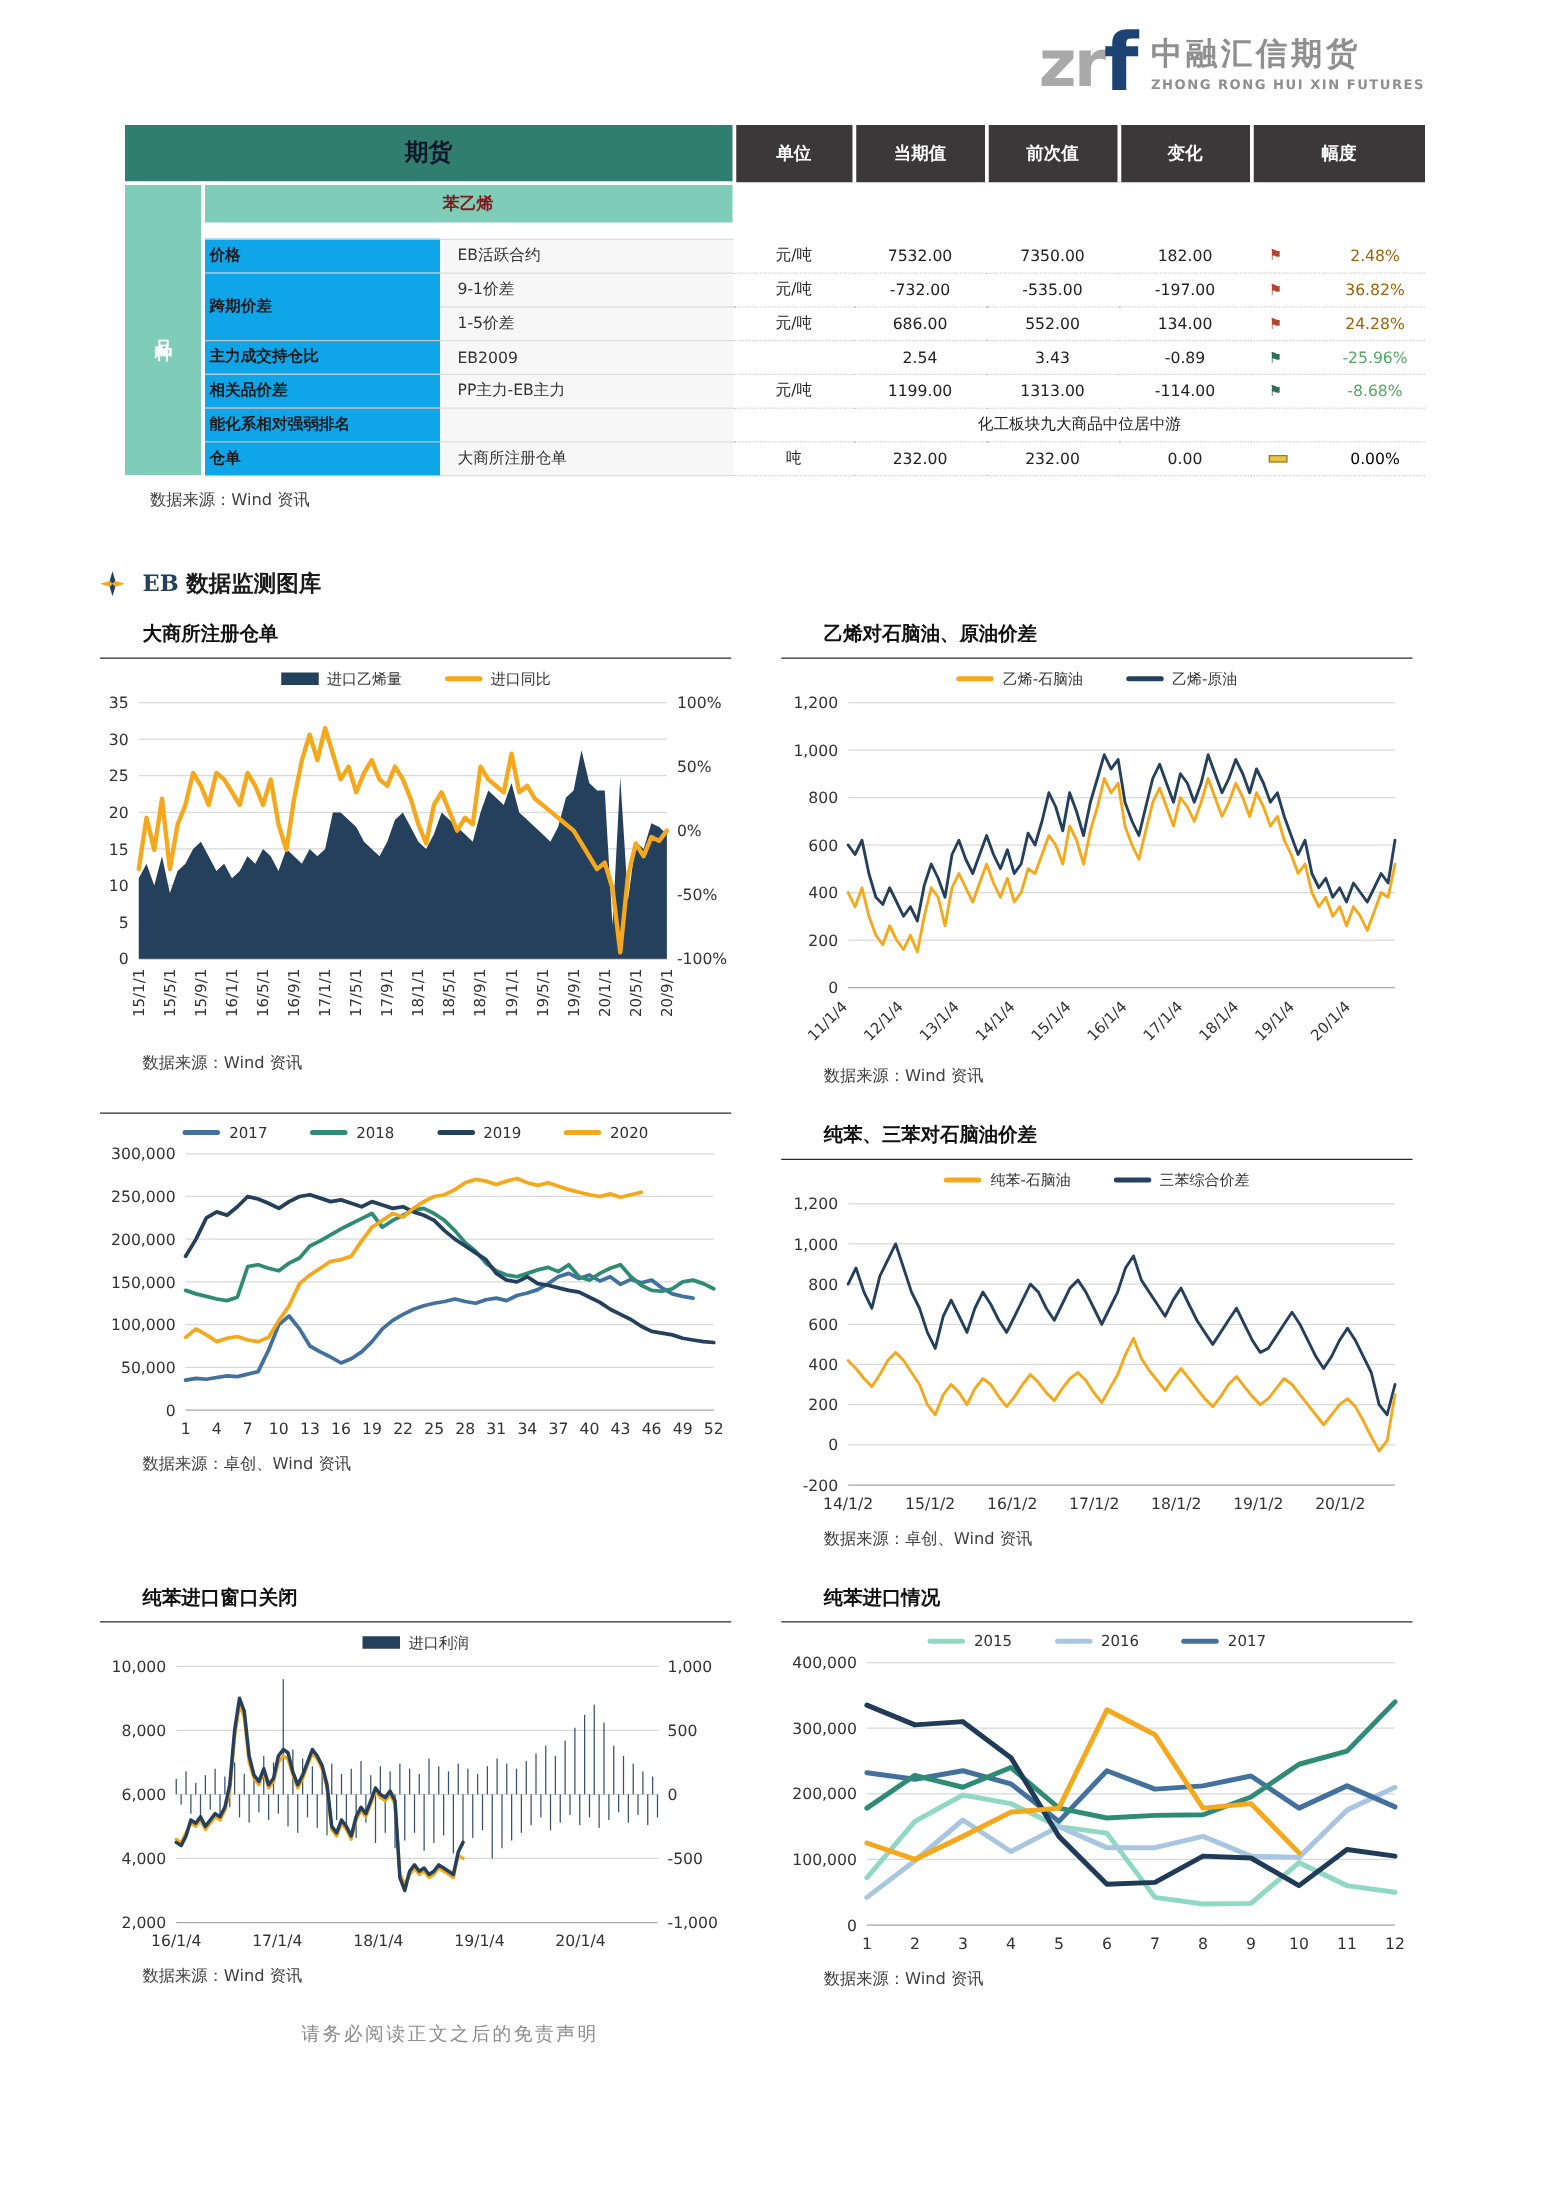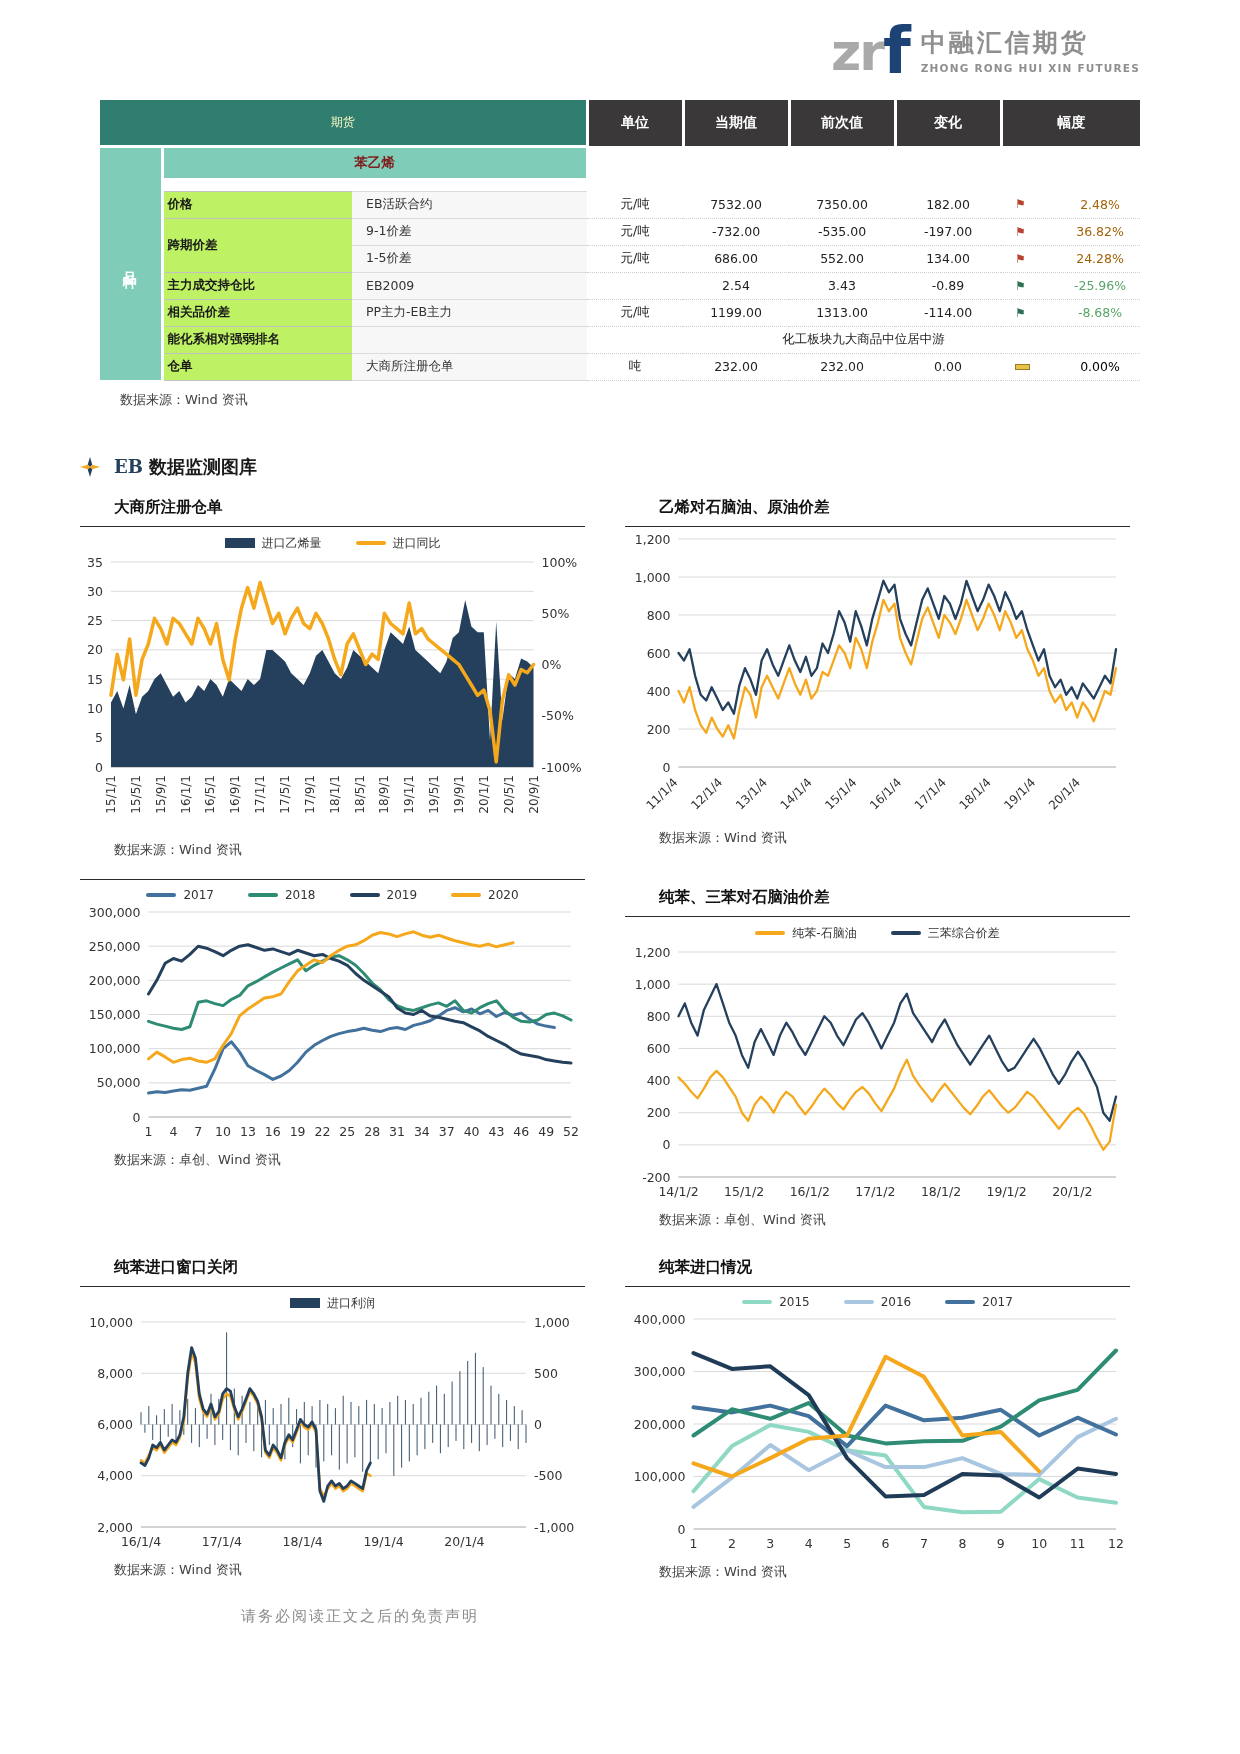--- a/index.html
+++ b/index.html
@@ -10,24 +10,24 @@
   .logo .zr{font-size:52px;font-weight:bold;color:#a9a9a9;line-height:0.8;letter-spacing:-2px;}
   .logo .f{font-size:64px;font-weight:bold;color:#1d4375;line-height:0.72;margin-right:10px;}
   .logo-txt{display:flex;flex-direction:column;}
   .logo-cn{font-size:25px;font-weight:bold;color:#8f8f8f;letter-spacing:3px;}
   .logo-en{font-size:10.5px;font-weight:bold;color:#8f8f8f;letter-spacing:1.2px;margin-top:3px;}
   
   .tbl-wrap{margin:100px 0 0 20px;width:1040px;}
   table.ftable{border-collapse:collapse;width:1040px;table-layout:fixed;font-size:13px;}
   .ftable th,.ftable td{padding:0 4px;height:26px;text-align:center;font-weight:normal;}
   .ftable .hdr{background:#3a3838;color:#fff;font-weight:bold;font-size:14px;height:46px;border-right:3px solid #fff;}
-  .ftable .hdr-fut{background:#2f7e70;color:#fef9c3;font-weight:normal;font-size:12px;border-right:3px solid #fff;}
+  .ftable .hdr-fut{background:#2f7e70;color:#0f172a;font-weight:bold;font-size:19px;border-right:3px solid #fff;}
   .ftable .pinzhong{background:#7fcdb9;color:#fff;font-weight:bold;font-size:14px;writing-mode:vertical-rl;letter-spacing:4px;border-right:3px solid #fff;border-top:3px solid #fff;}
   .ftable .grp{background:#7fcdb9;color:#7f1d1d;font-weight:bold;font-size:13.5px;height:30px;border:3px solid #fff;border-left:none;}
-  .ftable td.lab{background:#bef264;text-align:left;font-weight:bold;font-size:12.5px;border-top:1.5px solid #c2c2c2;border-bottom:1.5px solid #c2c2c2;margin-left:22px;}
+  .ftable td.lab{background:#0ea5e9;text-align:left;font-weight:bold;font-size:12.5px;border-top:1.5px solid #c2c2c2;border-bottom:1.5px solid #c2c2c2;margin-left:22px;}
   .ftable td.item{background:#f7f7f7;text-align:left;padding-left:14px;font-size:12.5px;color:#333;border-top:1px solid #dcdcdc;border-bottom:1px solid #dcdcdc;}
   .ftable td.val{border-bottom:1px dotted #cfcfcf;color:#222;font-size:12.5px;}
   .ftable td.spantxt{border-bottom:1px dotted #cfcfcf;color:#222;font-size:12.5px;text-align:center;}
   .ftable td.gap{height:10px;border:none;background:#fff;}
   .fl{font-size:12px;}
   .fl.red{color:#b5432e;} .fl.green{color:#2f7055;}
   .flat-bar{display:inline-block;width:13px;height:4px;background:#e8c24a;border:1px solid #9a7d20;vertical-align:middle;}
   .pct{display:inline-block;min-width:60px;text-align:center;font-size:12.5px;}
   .pct.up{color:#a16207;} .pct.down{color:#57a667;} .pct.flat{color:#000000;}
   .fcell{display:flex;align-items:center;justify-content:space-between;padding:0 6px 0 10px;}
@@ -245,21 +245,30 @@
           <text x="258.6764705882353" y="221" text-anchor="end" font-size="12" fill="#333" transform="rotate(-90 258.6764705882353 221)">18/1/1</text>
           <text x="283.52941176470586" y="221" text-anchor="end" font-size="12" fill="#333" transform="rotate(-90 283.52941176470586 221)">18/5/1</text>
           <text x="308.38235294117646" y="221" text-anchor="end" font-size="12" fill="#333" transform="rotate(-90 308.38235294117646 221)">18/9/1</text>
           <text x="333.2352941176471" y="221" text-anchor="end" font-size="12" fill="#333" transform="rotate(-90 333.2352941176471 221)">19/1/1</text>
           <text x="358.0882352941176" y="221" text-anchor="end" font-size="12" fill="#333" transform="rotate(-90 358.0882352941176 221)">19/5/1</text>
           <text x="382.94117647058823" y="221" text-anchor="end" font-size="12" fill="#333" transform="rotate(-90 382.94117647058823 221)">19/9/1</text>
           <text x="407.79411764705884" y="221" text-anchor="end" font-size="12" fill="#333" transform="rotate(-90 407.79411764705884 221)">20/1/1</text>
           <text x="432.6470588235294" y="221" text-anchor="end" font-size="12" fill="#333" transform="rotate(-90 432.6470588235294 221)">20/5/1</text>
           <text x="457.5" y="221" text-anchor="end" font-size="12" fill="#333" transform="rotate(-90 457.5 221)">20/9/1</text>
         </svg><div class="chart-source">数据来源：Wind 资讯</div></div>
-      <div class="chart-card"><div class="chart-title">乙烯对石脑油、原油价差</div><div class="chart-rule"></div><svg viewBox="0 0 505 290" width="505" height="290">
+      <div class="chart-card"><div class="chart-title">乙烯对石脑油、原油价差</div><div class="chart-rule"></div><div class="chart-legend">
+          <div class="legend-item">
+            <span class="sw-line" style="background: rgb(245, 168, 28);"></span>
+            <span>乙烯-石脑油</span>
+          </div>
+          <div class="legend-item">
+            <span class="sw-line" style="background: rgb(36, 64, 92);"></span>
+            <span>乙烯-原油</span>
+          </div>
+        </div><svg viewBox="0 0 505 290" width="505" height="290">
           <line x1="53.5" y1="236" x2="491" y2="236" stroke="#a6a6a6" stroke-width="1"></line>
           <text x="45.5" y="240.5" text-anchor="end" font-size="12.5" fill="#333">0</text>
           <line x1="53.5" y1="198" x2="491" y2="198" stroke="#d9d9d9" stroke-width="1"></line>
           <text x="45.5" y="202.5" text-anchor="end" font-size="12.5" fill="#333">200</text>
           <line x1="53.5" y1="160" x2="491" y2="160" stroke="#d9d9d9" stroke-width="1"></line>
           <text x="45.5" y="164.5" text-anchor="end" font-size="12.5" fill="#333">400</text>
           <line x1="53.5" y1="122" x2="491" y2="122" stroke="#d9d9d9" stroke-width="1"></line>
           <text x="45.5" y="126.5" text-anchor="end" font-size="12.5" fill="#333">600</text>
           <line x1="53.5" y1="84" x2="491" y2="84" stroke="#d9d9d9" stroke-width="1"></line>
           <text x="45.5" y="88.5" text-anchor="end" font-size="12.5" fill="#333">800</text>

